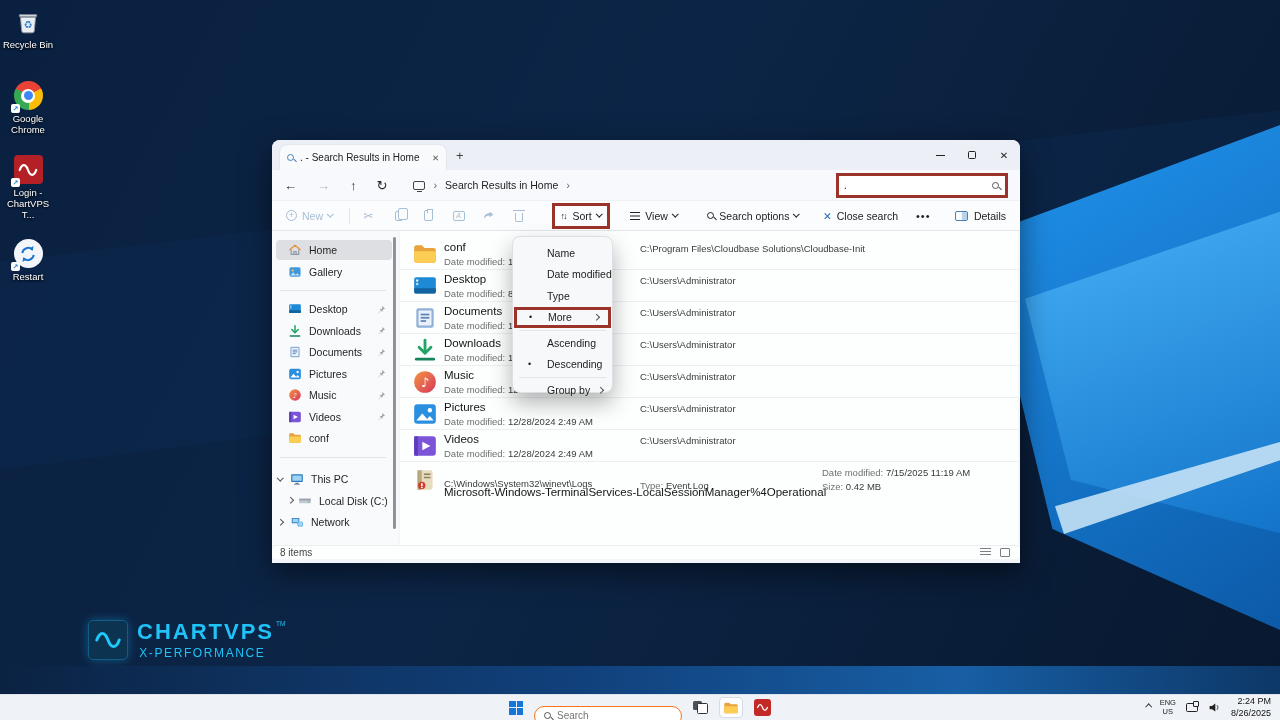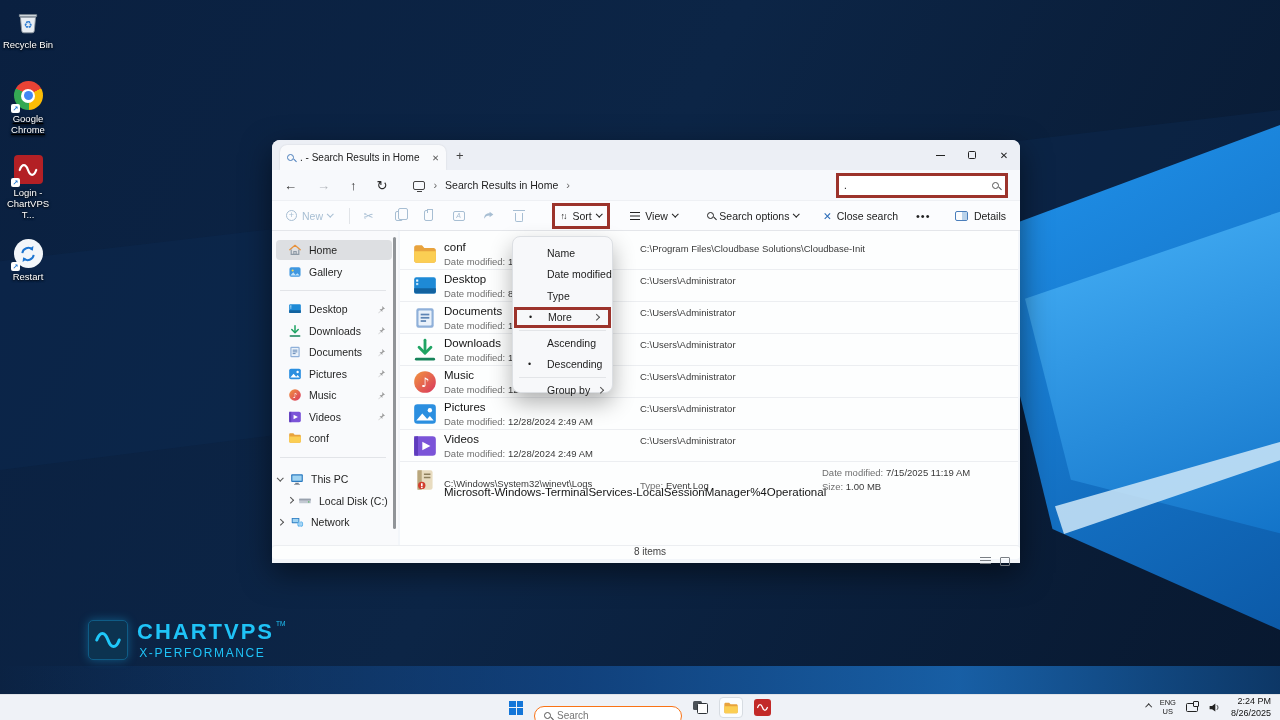--- a/index.html
+++ b/index.html
@@ -136,21 +136,21 @@
     border:1px solid #dcdfe3; border-radius:8px; box-shadow:0 10px 22px rgba(0,0,0,.3); padding-top:5px; z-index:5; }
   .m-item { height:21.5px; display:flex; align-items:center; font-size:10.5px; color:#1c1c1c; position:relative; padding-left:34px; }
   .m-item .bullet { position:absolute; left:15px; font-size:9px; }
   .m-item .mchev { position:absolute; right:10px; color:#555; }
   .m-item.more { border:3px solid #9c332b; margin:0 1px; padding-left:31px; }
   .m-item.more .bullet { left:12px; }
   .m-sep { height:1px; background:#e3e5e8; margin:1.5px 6px; }
 
   
   .statusbar { position:absolute; left:0; top:405px; width:100%; height:14px; background:#fdfefe;
-    border-top:1px solid #eceef1; display:flex; align-items:center; border-radius:4px;flex-direction:column; }
+    border-top:1px solid #eceef1; display:flex; align-items:center; border-radius:4px; }
   .status-count { padding-left:8px; font-size:10px; color:#444; }
   .status-views { margin-left:auto; display:flex; gap:9px; padding-right:10px; align-items:center; color:#7a7f85; }
   .ic-lines { width:11px; height:9px; position:relative; display:block; }
   .ic-lines::before { content:""; position:absolute; left:0; top:0; width:11px; height:1.2px; background:currentColor; box-shadow:0 3px 0 currentColor, 0 6px 0 currentColor; }
   .ic-thumb { width:10px; height:9px; border:1.4px solid currentColor; border-radius:1px; display:block; }
 
   
   .taskbar { position:absolute; left:0; top:694px; width:1280px; height:26px; background:#eff2f7; border-top:1px solid #e0e3e8; }
   .tk-center { position:absolute; left:50%; top:0; height:100%; transform:translateX(-50%);
     display:flex; align-items:center; gap:11px; }
@@ -295,21 +295,21 @@
 
 <div class="desk-icons">
   <div class="desk-item">
     <span class="ic-wrap">
         <svg class="i26" width="30" height="30">
           <use href="#sy-bin"></use>
         </svg>
       </span>
     <span class="lbl">Recycle Bin</span>
   </div>
-  <div class="desk-item" style="margin-top:16px;text-decoration:underline;">
+  <div class="desk-item" style="margin-top:16px;">
     <span class="ic-wrap">
         <span class="chrome-ball"></span>
       <span class="shortcut">↗</span>
       </span>
     <span class="lbl">Google Chrome</span>
   </div>
   <div class="desk-item" style="margin-top:5px;">
     <span class="ic-wrap">
         <span class="login-sq">
           <svg width="22" height="22">
@@ -598,21 +598,21 @@
       <svg class="fi" style="top:5px;">
           <use href="#sy-log"></use>
         </svg>
       <span class="fname" style="top:1px;margin-top:23px;">Microsoft-Windows-TerminalServices-LocalSessionManager%4Operational</span>
       <span class="fsub" style="top:15.5px; color:#3a3a3a;">C:\Windows\System32\winevt\Logs</span>
       <span class="fcol2"><span>Type:</span> <b>Event Log</b></span>
       <span class="fcol3">
         <span>Date modified:</span>
         <b>7/15/2025 11:19 AM</b><br>
         <span>Size:</span>
-        <b>1.00 MB</b>
+        <b>0.42 MB</b>
       </span>
     </div>
   </div>
 
   <div class="menu">
     <div class="m-item">
       <span>Name</span>
     </div>
     <div class="m-item">
       <span>Date modified</span>

